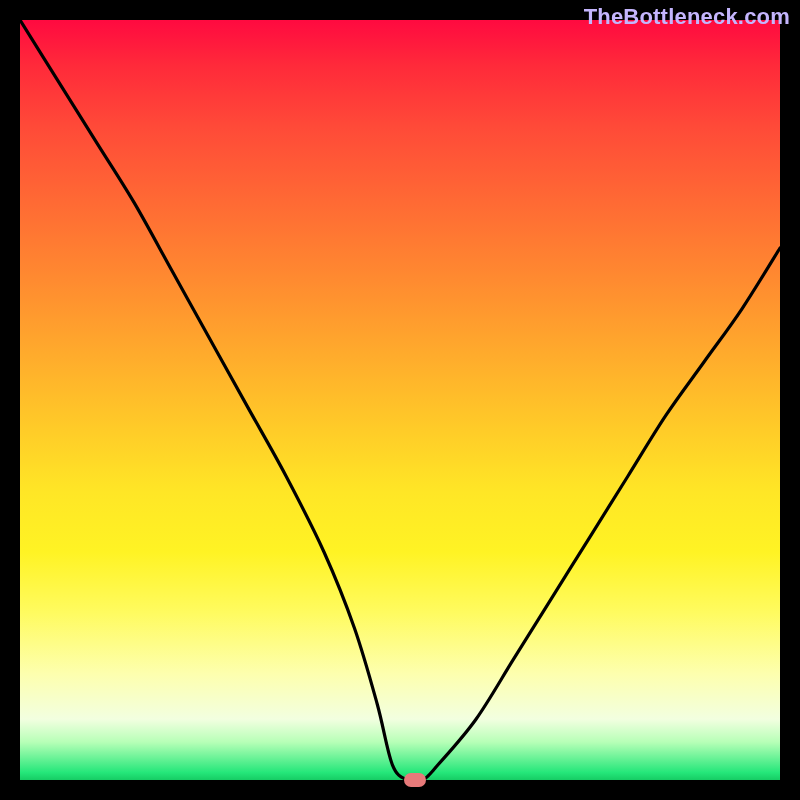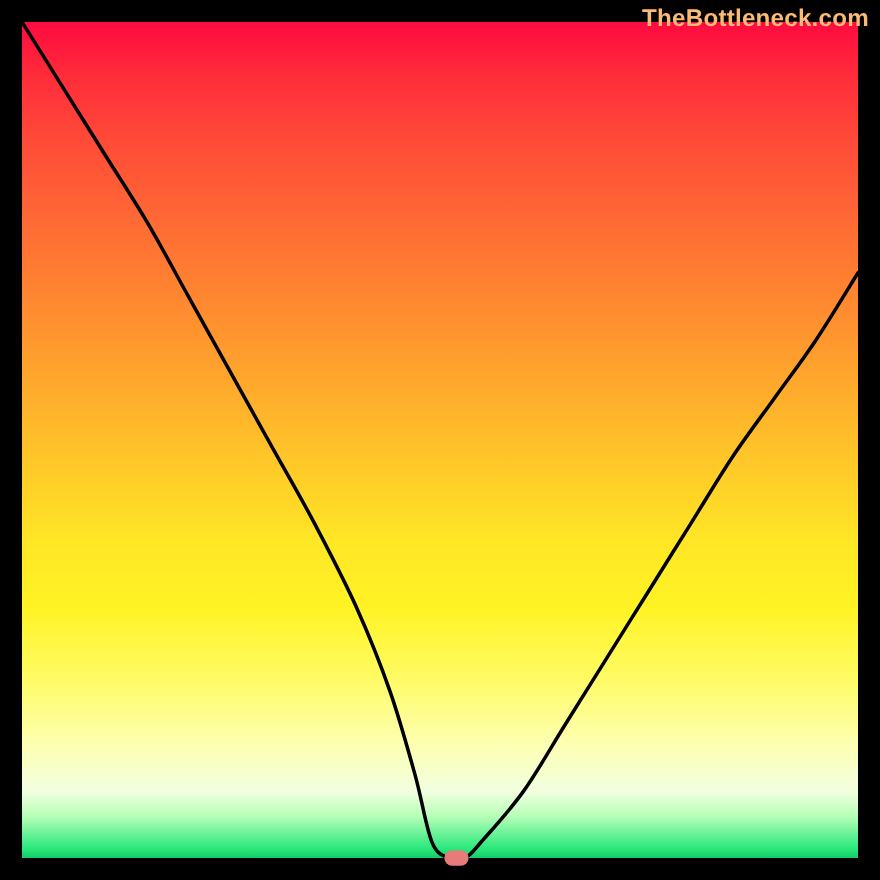--- a/index.html
+++ b/index.html
@@ -14,21 +14,21 @@
   .frame {
     position: relative;
     width: 800px;
     height: 800px;
     background: #000;
   }
   .watermark {
     position: absolute;
     top: 4px;
     right: 10px;
-    color: #fdba74;
+    color: #c4b5fd;
     font-size: 22px;
     font-weight: 600;
     letter-spacing: 0.2px;
     z-index: 10;
     user-select: none;
   }
   .plot {
     position: absolute;
     left: 20px;
     top: 20px;

